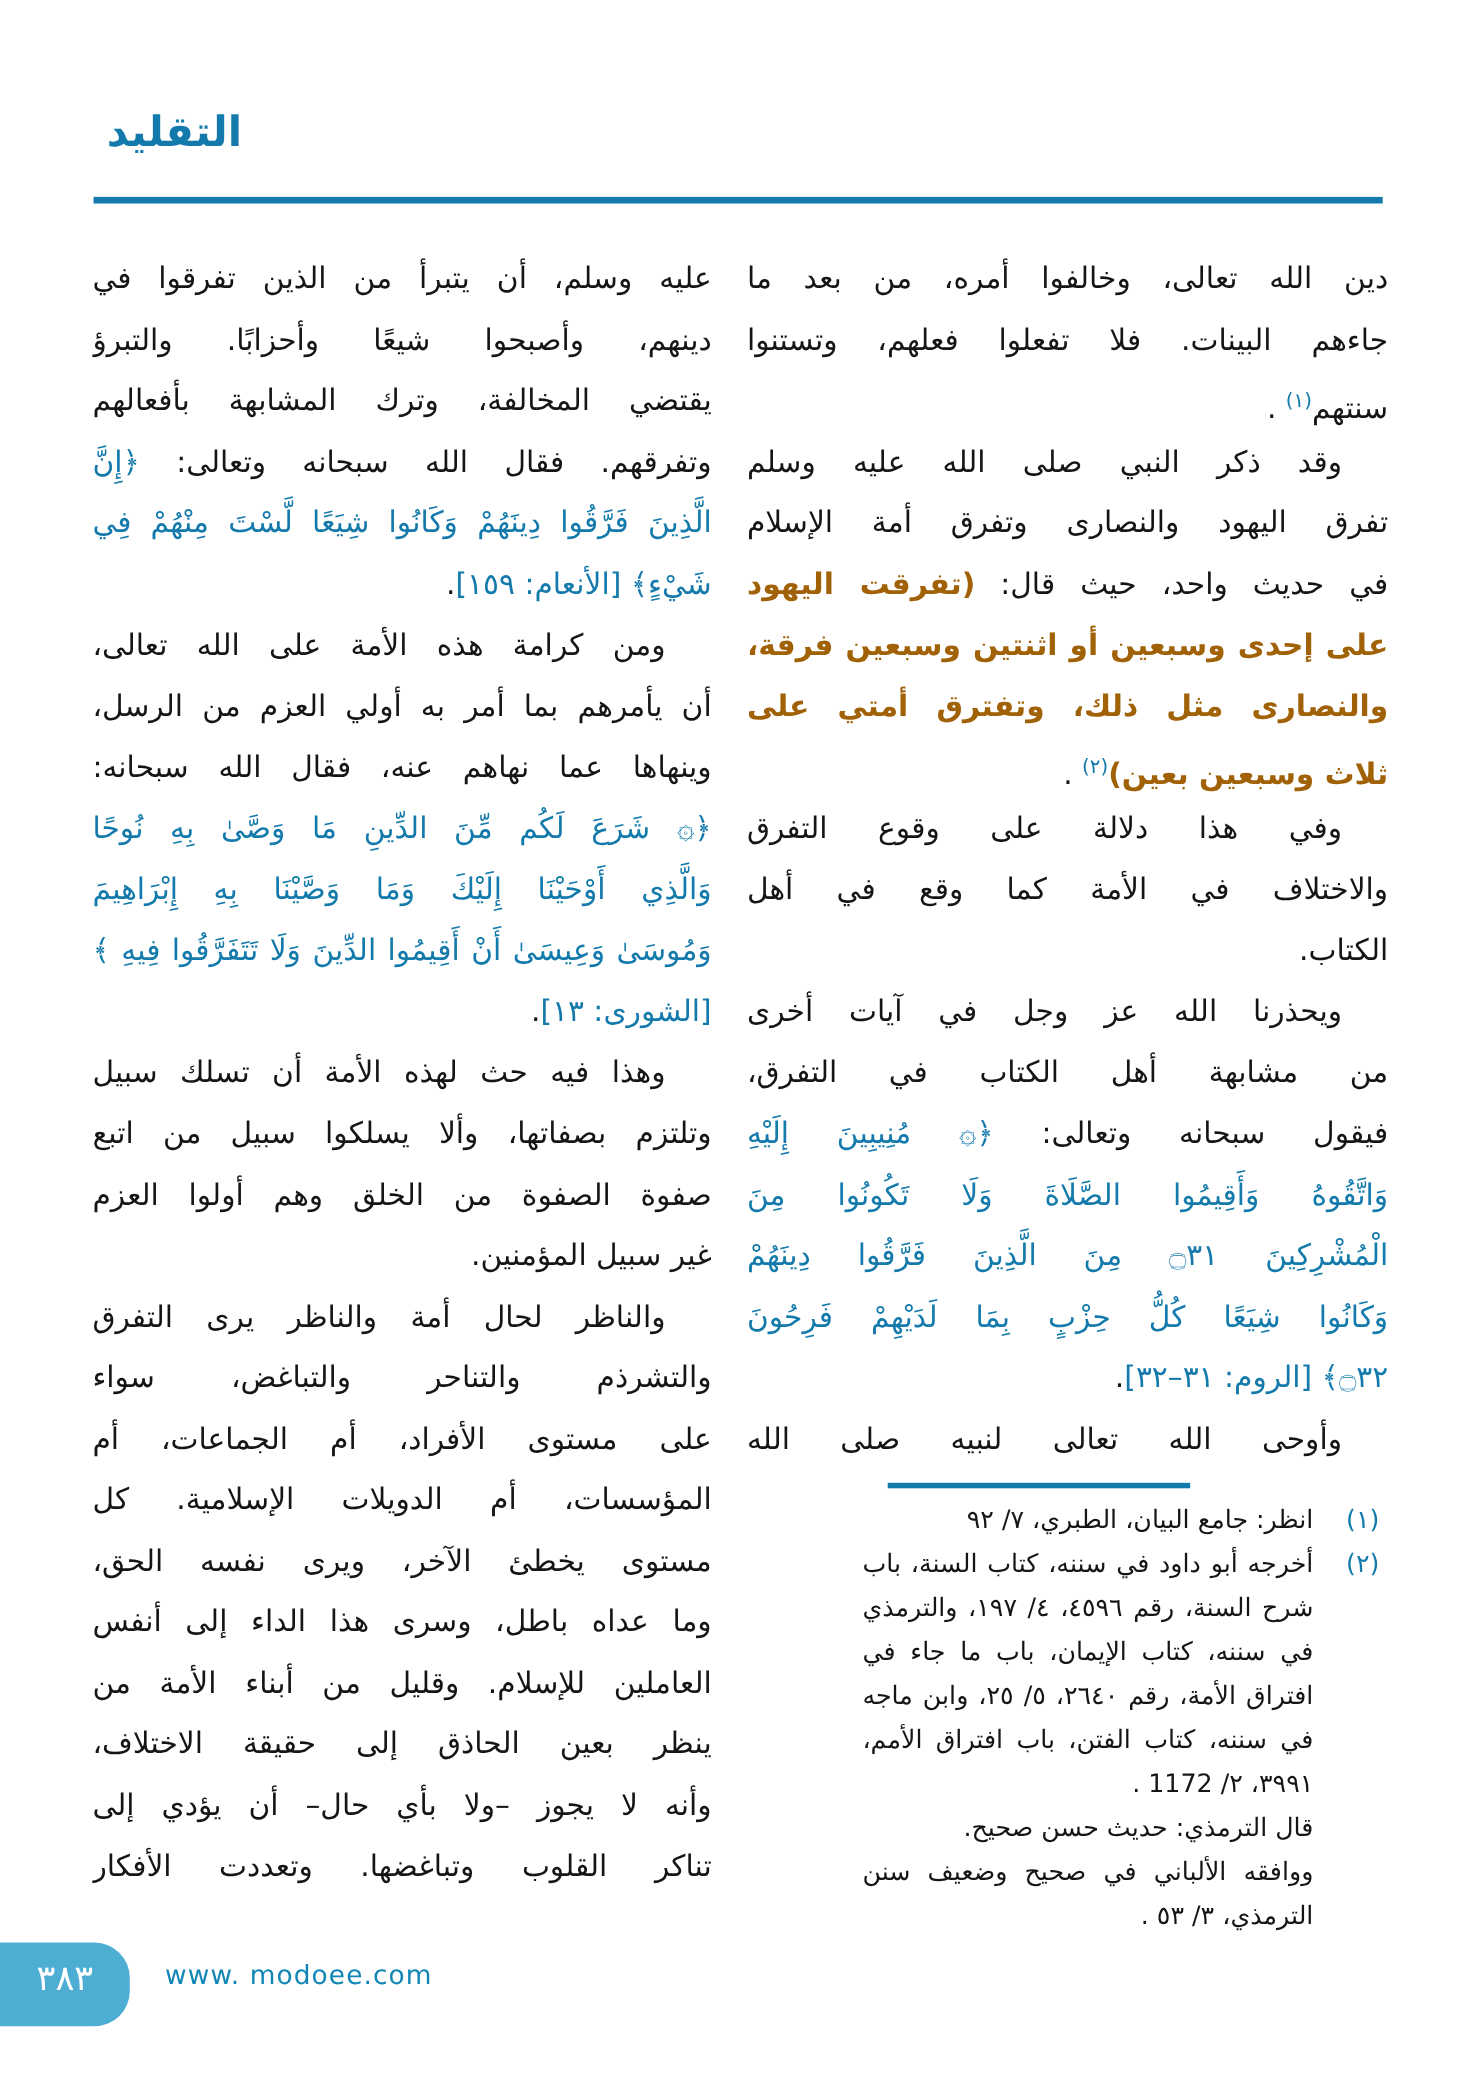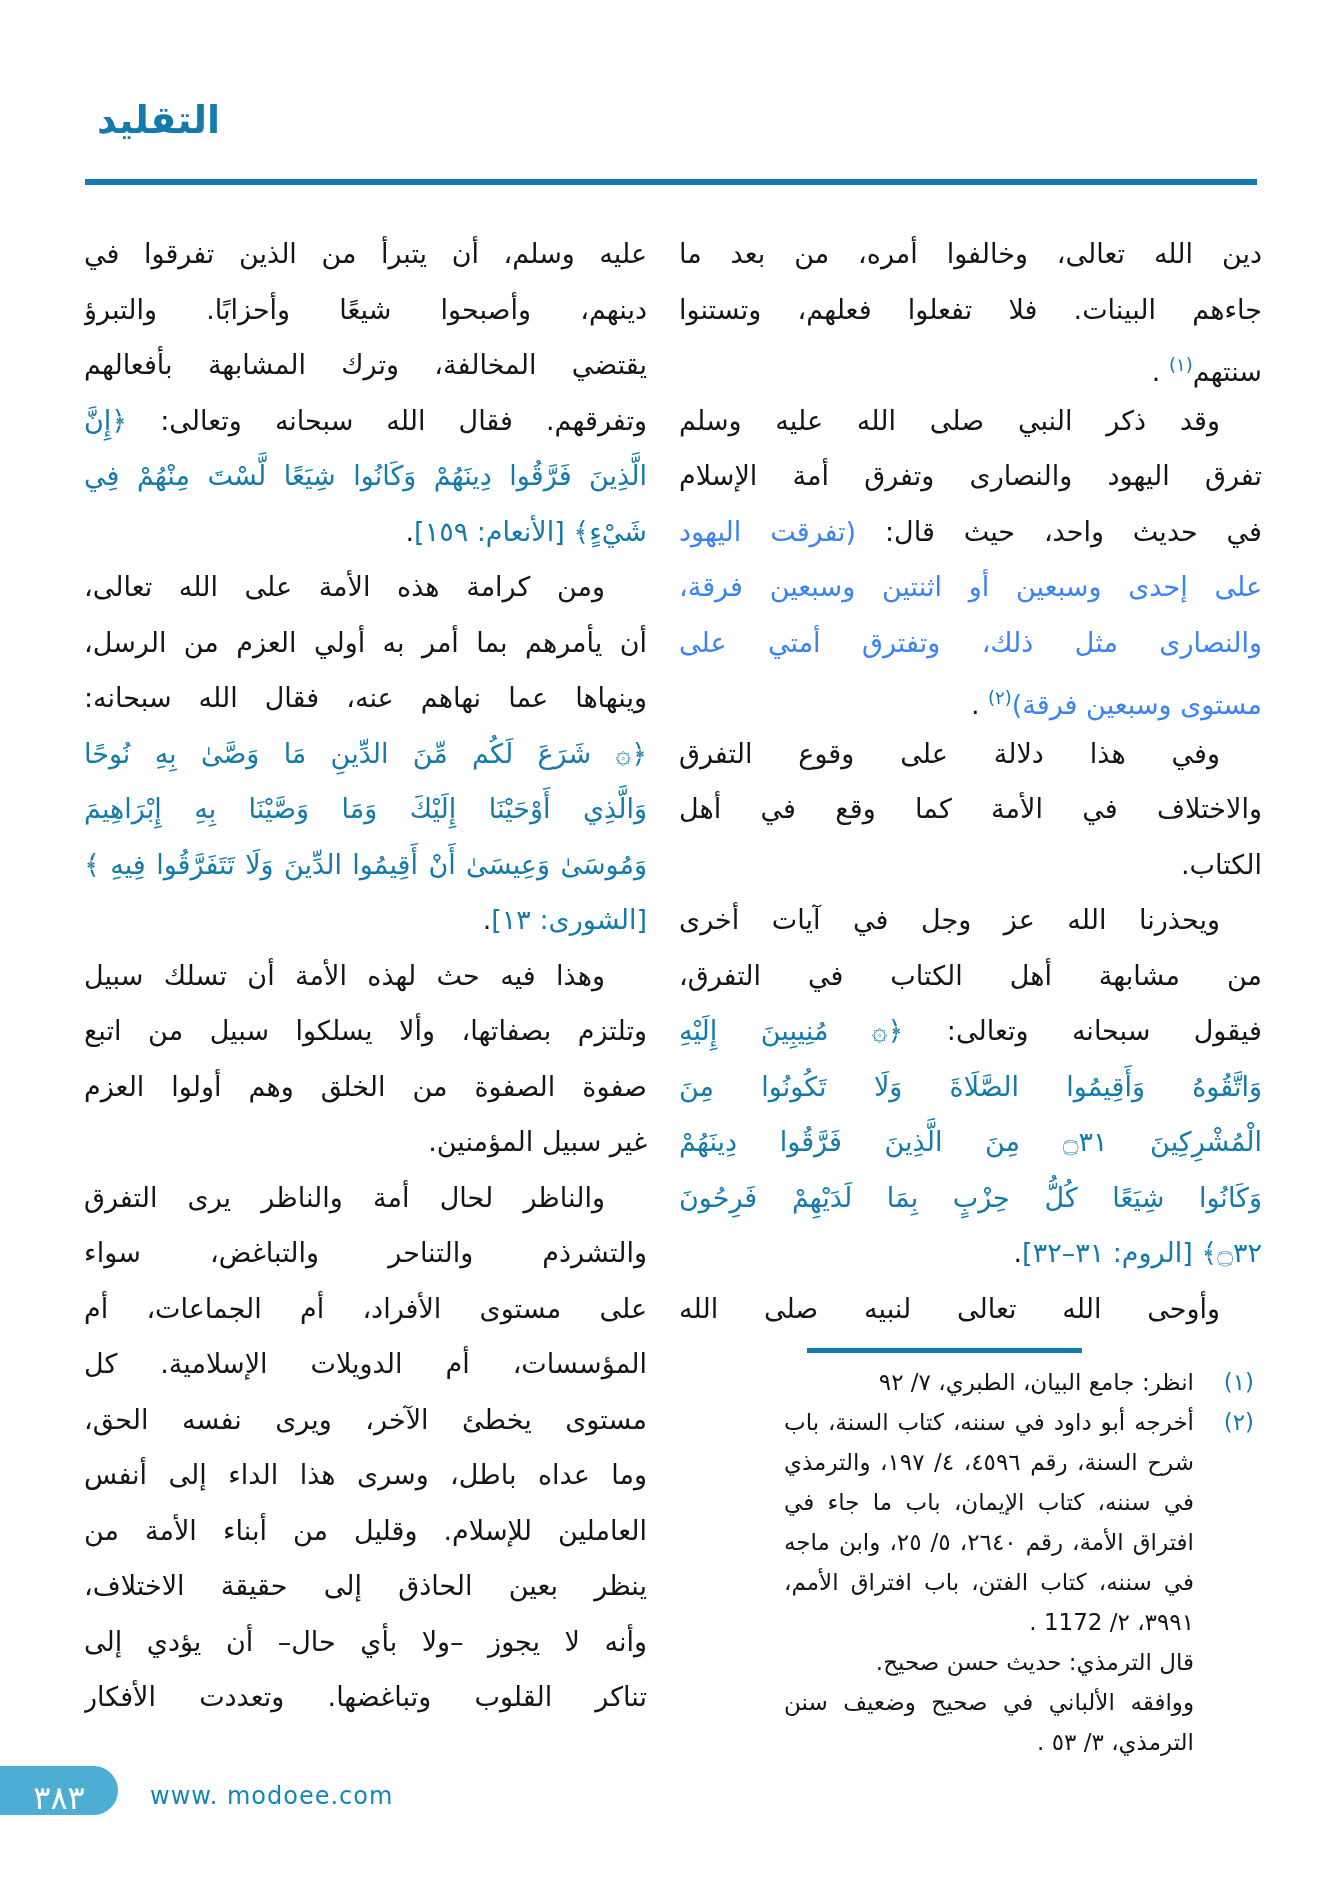--- a/index.html
+++ b/index.html
@@ -29,21 +29,21 @@
   .col-left{left:84px;width:563px;}
   .line{
     height:55.5px;line-height:55.5px;
     font-size:27px;color:var(--ink);
     text-align:justify;text-align-last:justify;
     overflow:hidden;
   }
   .line.end{text-align-last:right;}
   .line.ind{padding-right:42px;}
   .sg-b{color:var(--ink);}
-  .sg-h{color:#3b82f6;font-weight:normal;}
+  .sg-h{color:#a16207;font-weight:bold;}
   .sg-q{color:var(--accent);}
   .sg-s{color:var(--accent);font-size:18px;vertical-align:10px;}
   .fn-sep{
     position:absolute;right:257px;top:1348px;width:275px;height:5px;
     background:var(--accent);
   }
   .footnotes{
     position:absolute;right:85px;top:1362px;width:470px;
   }
   .fn-line{
@@ -52,21 +52,21 @@
     height:40px;line-height:40px;
     font-size:23px;color:var(--ink);
     text-align:justify;text-align-last:justify;
     overflow:hidden;
   }
   .fn-line.end{text-align-last:right;}
   .fn-marker{
     position:absolute;right:0;top:0;color:var(--accent);
   }
   .page-pill{
-    position:absolute;left:0;top:1766px;width:118px;height:49px;
+    position:absolute;left:0;top:1766px;width:118px;height:76px;
     background:var(--pill);
     border-radius:0 32px 32px 0;
     color:#fff;text-align:center;line-height:64px;font-size:32px;
   }
   .site{
     position:absolute;left:150px;top:1782px;
     font-size:24px;color:#1286B5;direction:ltr;
     letter-spacing:1px;
   }
 </style>
@@ -81,21 +81,21 @@
 
   <div class="col col-right">
       <div class="line"><span class="sg-b">دين الله تعالى، وخالفوا أمره، من بعد ما</span></div>
       <div class="line"><span class="sg-b">جاءهم البينات. فلا تفعلوا فعلهم، وتستنوا</span></div>
       <div class="line end"><span class="sg-b">سنتهم</span><span class="sg-s">(١)</span><span class="sg-b"> .</span></div>
       <div class="line ind"><span class="sg-b">وقد ذكر النبي صلى الله عليه وسلم</span></div>
       <div class="line"><span class="sg-b">تفرق اليهود والنصارى وتفرق أمة الإسلام</span></div>
       <div class="line"><span class="sg-b">في حديث واحد، حيث قال: </span><span class="sg-h">(تفرقت اليهود</span></div>
       <div class="line"><span class="sg-h">على إحدى وسبعين أو اثنتين وسبعين فرقة،</span></div>
       <div class="line"><span class="sg-h">والنصارى مثل ذلك، وتفترق أمتي على</span></div>
-      <div class="line end"><span class="sg-h">مستوى وسبعين فرقة)</span><span class="sg-s">(٢)</span><span class="sg-b"> .</span></div>
+      <div class="line end"><span class="sg-h">ثلاث وسبعين بعين)</span><span class="sg-s">(٢)</span><span class="sg-b"> .</span></div>
       <div class="line ind"><span class="sg-b">وفي هذا دلالة على وقوع التفرق</span></div>
       <div class="line"><span class="sg-b">والاختلاف في الأمة كما وقع في أهل</span></div>
       <div class="line end"><span class="sg-b">الكتاب.</span></div>
       <div class="line ind"><span class="sg-b">ويحذرنا الله عز وجل في آيات أخرى</span></div>
       <div class="line"><span class="sg-b">من مشابهة أهل الكتاب في التفرق،</span></div>
       <div class="line"><span class="sg-b">فيقول سبحانه وتعالى: </span><span class="sg-q">﴿۞ مُنِيبِينَ إِلَيْهِ</span></div>
       <div class="line"><span class="sg-q">وَاتَّقُوهُ وَأَقِيمُوا الصَّلَاةَ وَلَا تَكُونُوا مِنَ</span></div>
       <div class="line"><span class="sg-q">الْمُشْرِكِينَ ۝٣١ مِنَ الَّذِينَ فَرَّقُوا دِينَهُمْ</span></div>
       <div class="line"><span class="sg-q">وَكَانُوا شِيَعًا كُلُّ حِزْبٍ بِمَا لَدَيْهِمْ فَرِحُونَ</span></div>
       <div class="line end"><span class="sg-q">۝٣٢﴾ [الروم: ٣١–٣٢]</span><span class="sg-b">.</span></div>

